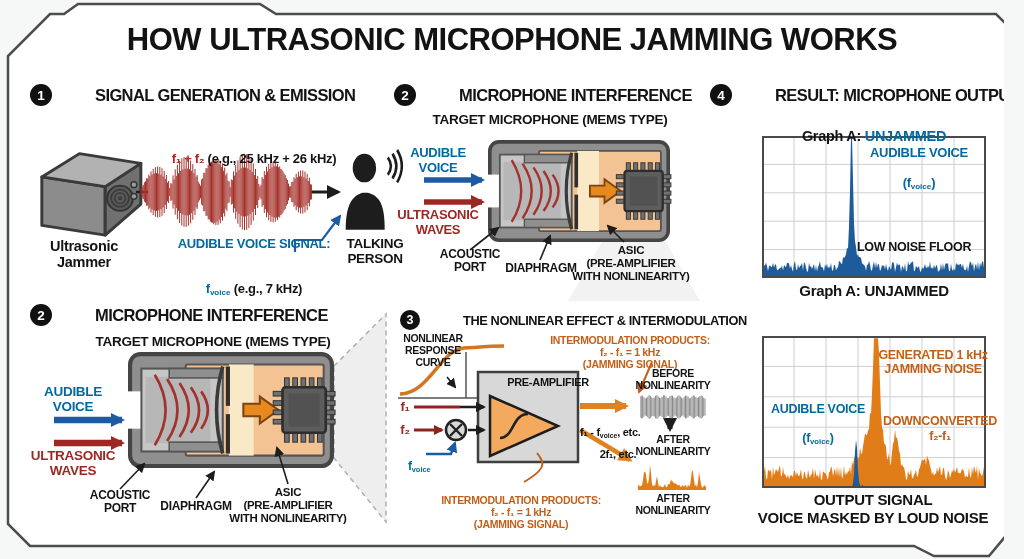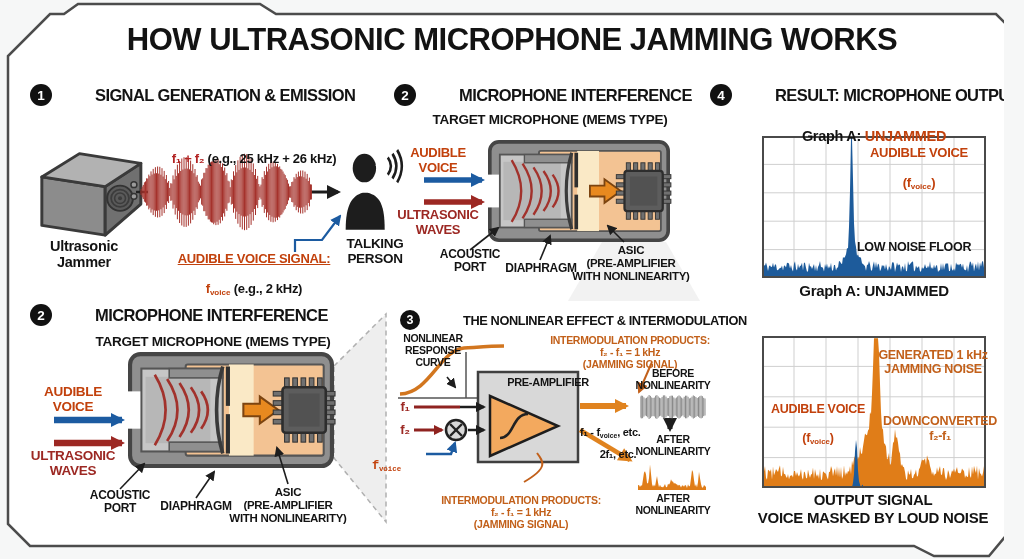--- a/index.html
+++ b/index.html
@@ -11,21 +11,21 @@
   .t{position:absolute;z-index:3;font-weight:bold;line-height:1.12;letter-spacing:-0.3px;
      white-space:pre-line;text-align:center;}
   .tl{text-align:left;}
   .h1{font-size:31px;letter-spacing:-0.5px;line-height:1.05;}
   .sh{position:absolute;z-index:3;display:flex;align-items:center;gap:7px;}
   .badge{display:inline-flex;align-items:center;justify-content:center;width:22px;height:22px;
          border-radius:50%;background:#111;color:#fff;font-weight:bold;font-size:13.5px;flex:0 0 auto;}
   .badge.sm{width:20px;height:20px;font-size:12.5px;}
   .sht{font-weight:bold;font-size:16.5px;letter-spacing:-0.6px;white-space:nowrap;margin-left:36px;}
   .sht.sm{font-size:12.8px;letter-spacing:-0.4px;}
-  .c-blue{color:#c2410c}.c-red{color:#b32424}.c-dred{color:#9c2823}.c-or{color:#c2601a}
+  .c-blue{color:#0369a1}.c-red{color:#b32424}.c-dred{color:#9c2823}.c-or{color:#c2601a}
   .sb{font-size:62%;vertical-align:-0.22em;letter-spacing:0;}
   .f13{font-size:13px}.f135{font-size:13.5px}.f145{font-size:14.5px}.f12{font-size:12px}
   .f125{font-size:12.5px}.f115{font-size:11.5px}.f11{font-size:11px}.f105{font-size:10.5px}
   .f15{font-size:15px}.f14{font-size:14.5px}
 </style>
 </head>
 <body>
 
 <div id="stage">
 
@@ -200,23 +200,23 @@
     <span class="badge">1</span>
     <span class="sht">SIGNAL GENERATION &amp; EMISSION</span>
   </div>
   <div class="t f13" style="left:128px;top:137px;width:252px;">
     <span class="c-red">f₁ + f₂</span><span> (e.g., 25 kHz + 26 kHz)</span>
   </div>
   <div class="t f145" style="left:38px;top:238px;width:92px;">Ultrasonic
 Jammer</div>
   <div class="t f135" style="left:336px;top:236px;width:78px;">TALKING
 PERSON</div>
-  <div class="t f13 c-blue" style="left:140px;top:252px;width:228px;text-decoration:underline;">AUDIBLE VOICE SIGNAL:</div>
+  <div class="t f13 c-blue" style="left:140px;top:237px;width:228px;">AUDIBLE VOICE SIGNAL:</div>
   <div class="t f13" style="left:140px;top:267px;width:228px;">
-    <span class="c-blue">f</span><span class="sb c-blue">voice</span><span> (e.g., 2 kHz)</span>
+    <span class="c-blue">f</span><span class="sb c-blue">voice</span><span> (e.g., 7 kHz)</span>
   </div>
 
   <div class="sh" style="left:394px;top:84px;">
     <span class="badge">2</span>
     <span class="sht">MICROPHONE INTERFERENCE</span>
   </div>
   <div class="t f135" style="left:428px;top:112px;width:244px;">TARGET MICROPHONE (MEMS TYPE)</div>
   <div class="t f13 c-blue" style="left:398px;top:146px;width:80px;">AUDIBLE
 VOICE</div>
   <div class="t f13 c-dred" style="left:392px;top:208px;width:92px;">ULTRASONIC
@@ -271,21 +271,21 @@
   <div class="sh" style="left:400px;top:310px;">
     <span class="badge sm">3</span>
     <span class="sht sm">THE NONLINEAR EFFECT &amp; INTERMODULATION</span>
   </div>
   <div class="t f105" style="left:394px;top:333px;width:78px;">NONLINEAR
 RESPONSE
 CURVE</div>
   <div class="t f11" style="left:480px;top:376px;width:96px;padding-left:20px;">PRE-AMPLIFIER</div>
   <div class="t f13 c-dred" style="left:394px;top:400px;width:22px;">f₁</div>
   <div class="t f13 c-dred" style="left:394px;top:423px;width:22px;">f₂</div>
-  <div class="t f12 c-blue tl" style="left:372px;top:447px;width:42px;font-family:Liberation Mono, monospace;">
+  <div class="t f12 c-blue tl" style="left:408px;top:447px;width:42px;">
     <span>f</span><span class="sb">voice</span>
   </div>
   <div class="t f105 c-or" style="left:548px;top:322px;width:164px;line-height:1.15;">
     <span>INTERMODULATION PRODUCTS:</span><br><span>f₂ - f₁ = 1 kHz</span><br><span>(JAMMING SIGNAL)</span>
   </div>
   <div class="t f105" style="left:634px;top:368px;width:78px;">BEFORE
 NONLINEARITY</div>
   <div class="t f11 tl" style="left:580px;top:414px;width:62px;">
     <span>f₁ - f</span><span class="sb">voice</span><span>, etc.</span>
   </div>

